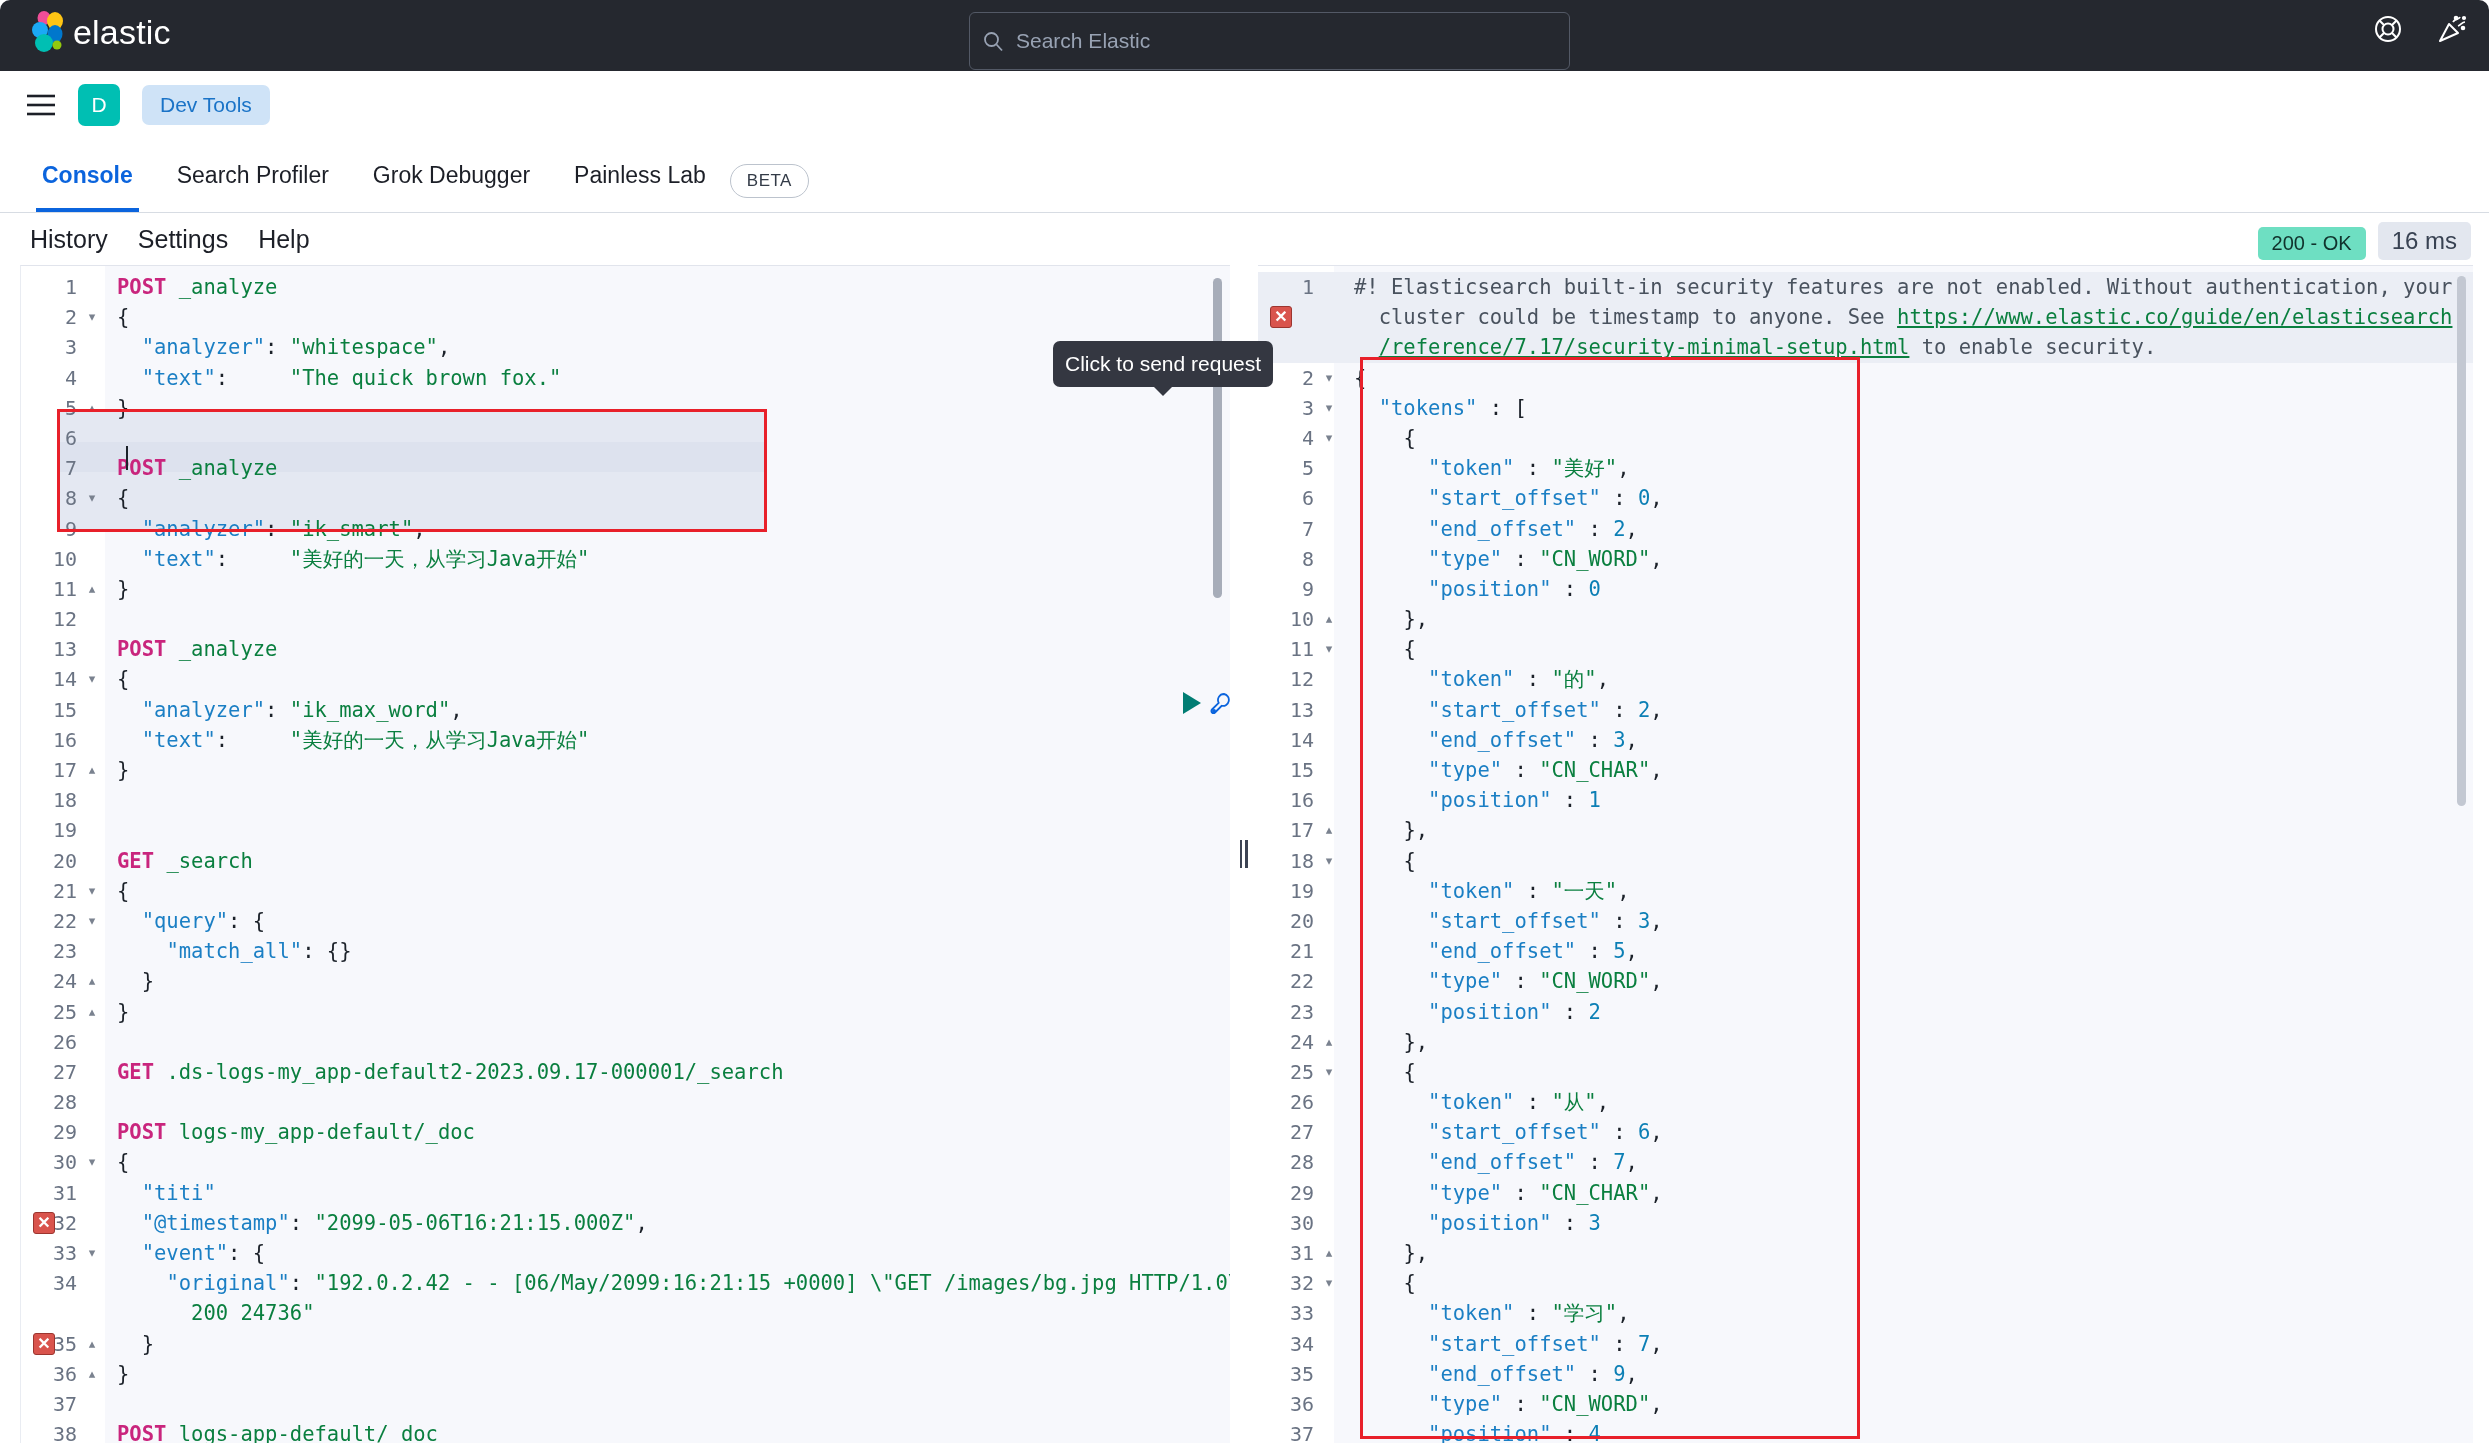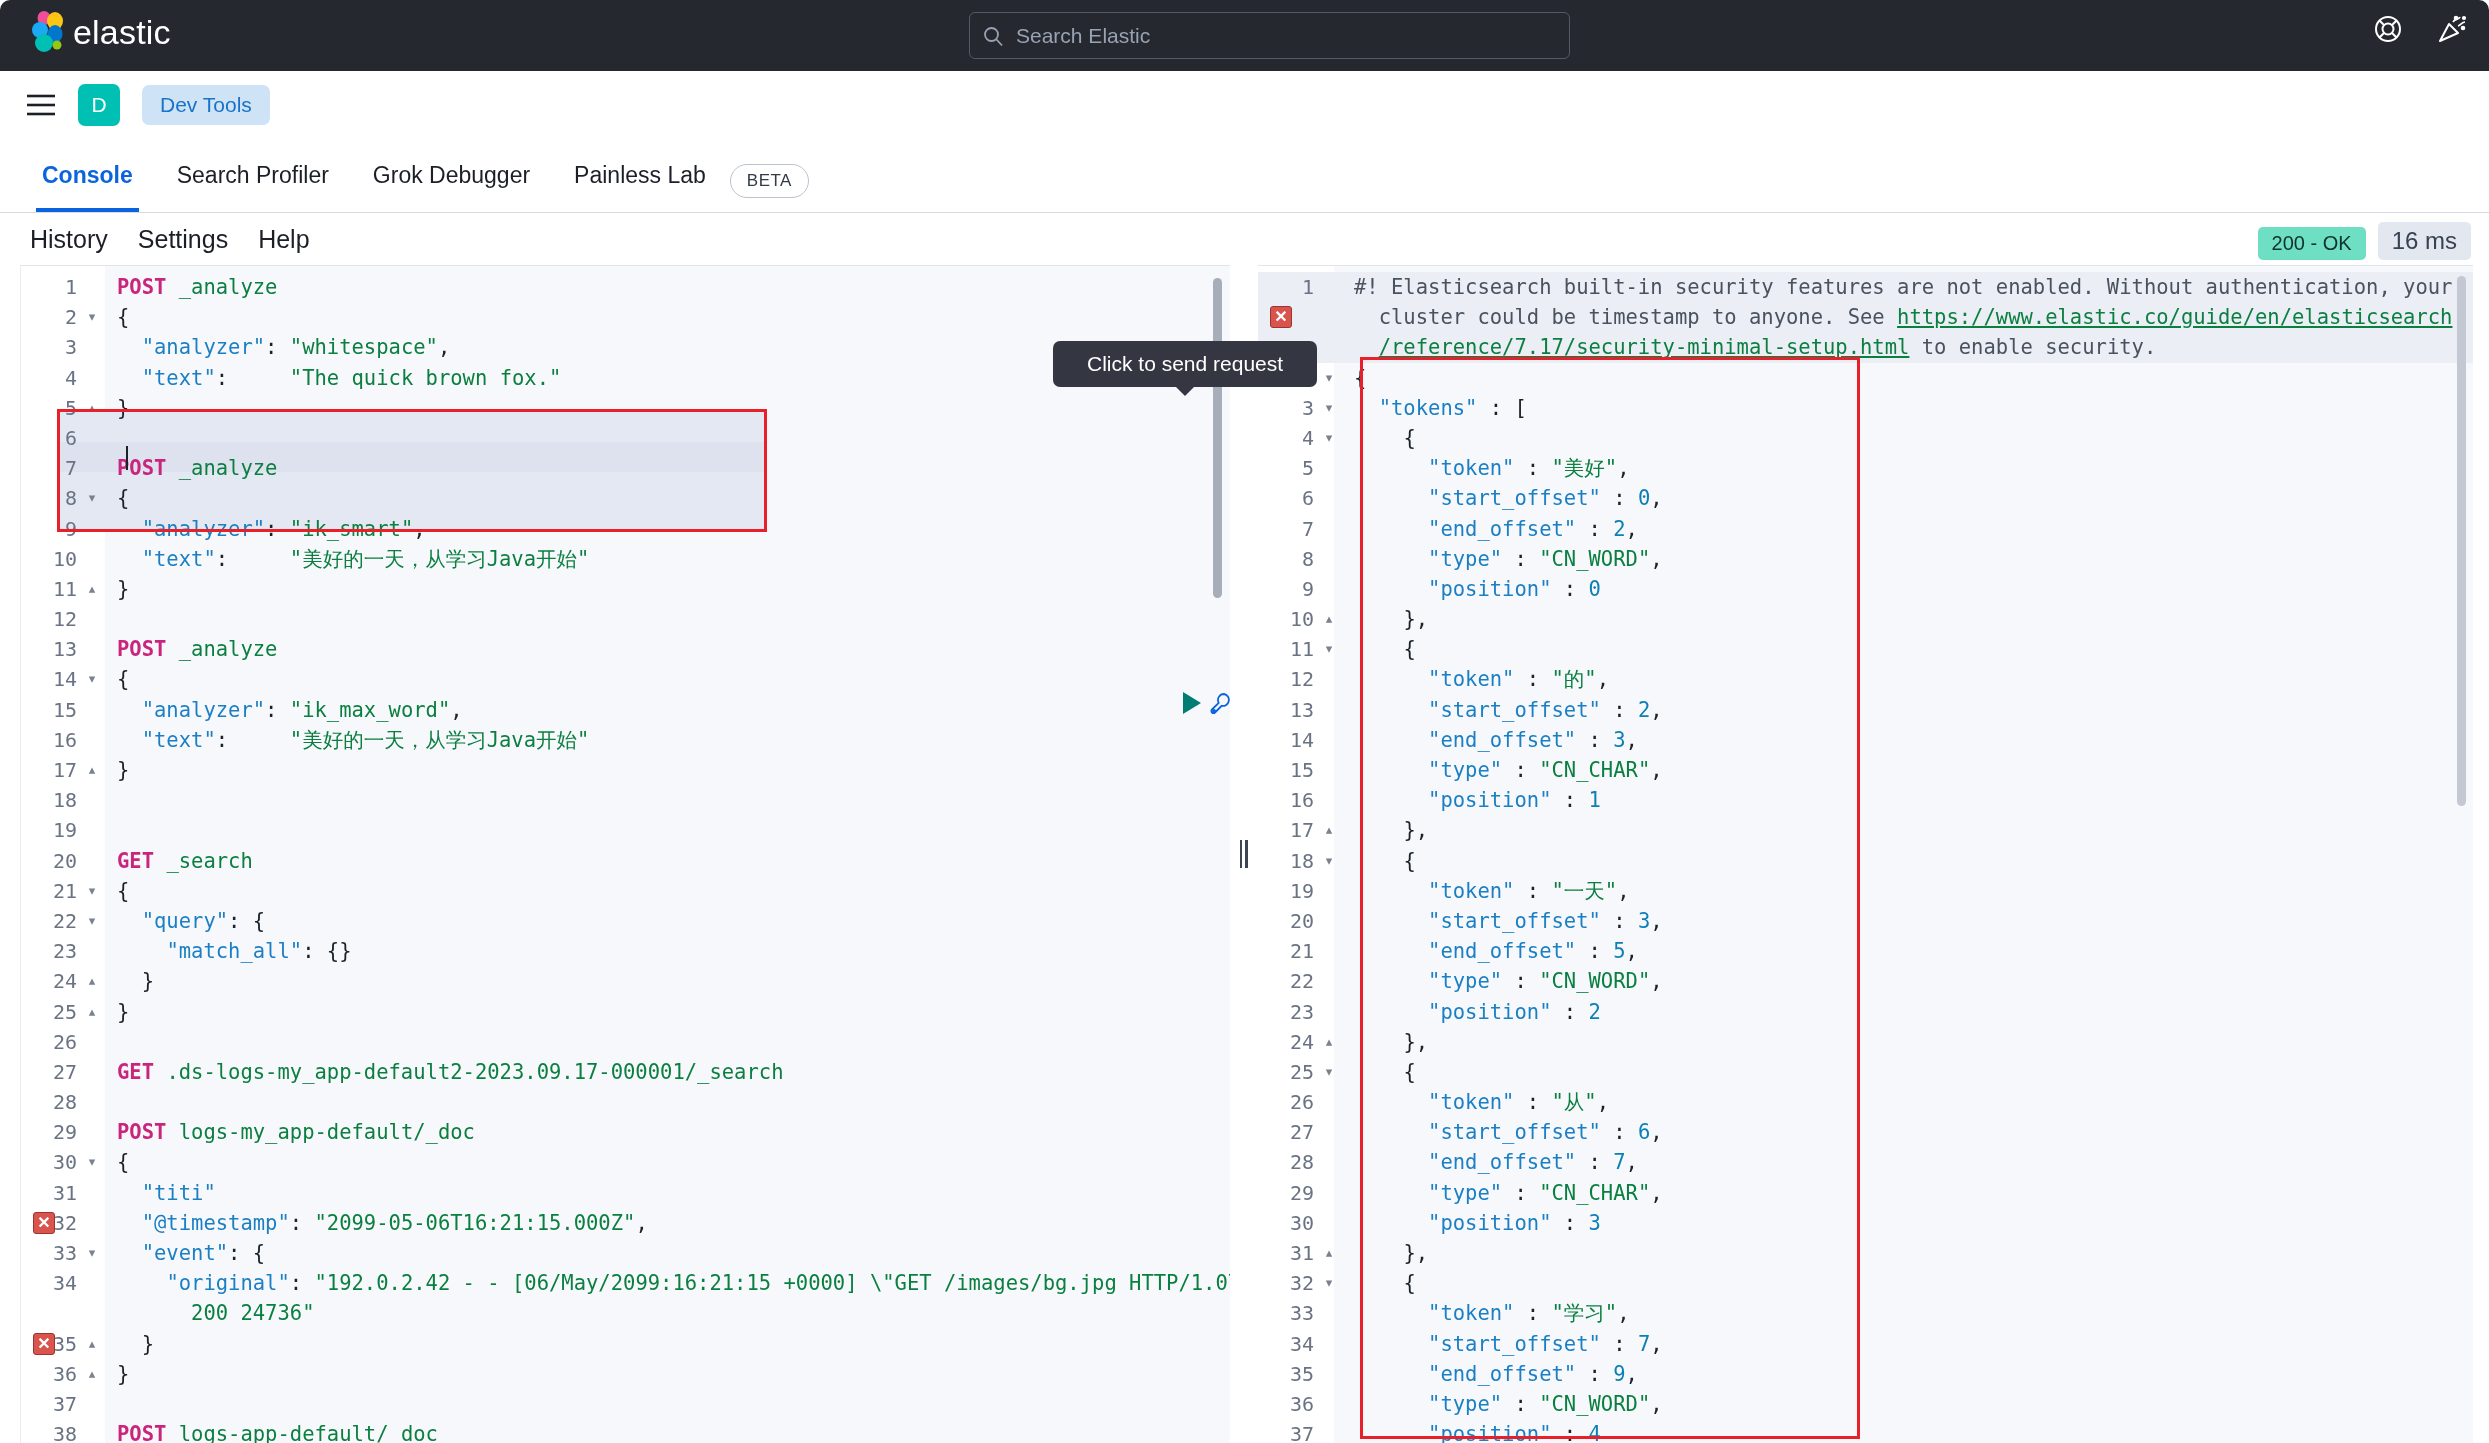--- a/index.html
+++ b/index.html
@@ -22,21 +22,21 @@
     display: flex; align-items: center; gap: 2px;
   }
   .elastic-mark { width: 44px; height: 44px; position: relative; }
   #brand-text {
     color: #ffffff; font-size: 34px; letter-spacing: .2px;
     font-family: "Liberation Sans", sans-serif; font-weight: 400;
     line-height: 44px;
   }
   #global-search {
     position: absolute; left: 969px; top: 12px;
-    width: 601px; height: 47px;
+    width: 601px; height: 58px;
     border: 1px solid #535966; border-radius: 6px;
     background: #25282f;
     display: flex; align-items: center; padding: 0 12px;
   }
   #global-search .sicon { width: 22px; height: 22px; flex: 0 0 22px; }
   #global-search-placeholder {
     color: #98a2b3; font-size: 21px; margin-left: 12px;
   }
   #chrome-right {
     position: absolute; right: 22px; top: 14px;
@@ -211,21 +211,21 @@
   #action-play {
     position: absolute; left: 1160px; top: 425px; cursor: pointer;
   }
   #action-wrench {
     position: absolute; left: 1188px; top: 425px; cursor: pointer;
   }
 
   #tooltip {
     position: absolute; left: 1053px; top: 341px;
     background: #343741; color: #ffffff;
-    font-size: 21px; padding: 11px 34px; border-radius: 7px;
+    font-size: 21px; padding: 11px 12px; border-radius: 7px;
     white-space: nowrap;
   }
   #tooltip::after {
     content: ""; position: absolute; left: 50%; margin-left: -10px;
     bottom: -9px; width: 0; height: 0;
     border-left: 10px solid transparent;
     border-right: 10px solid transparent;
     border-top: 10px solid #343741;
   }
 

